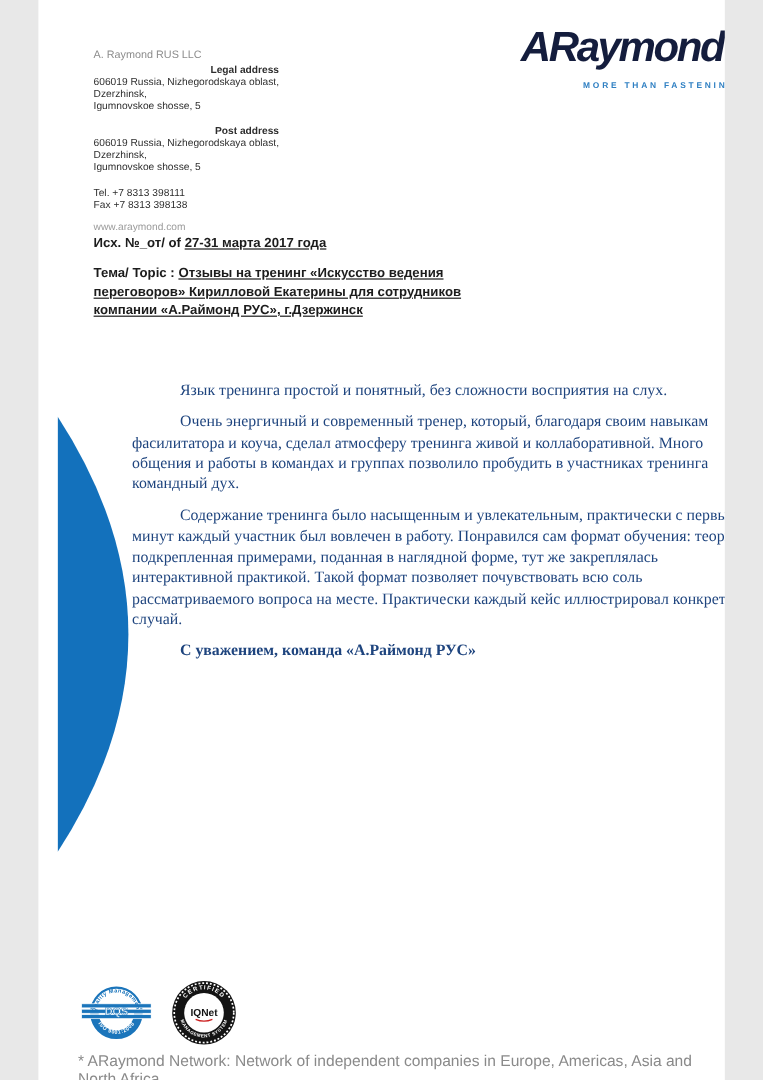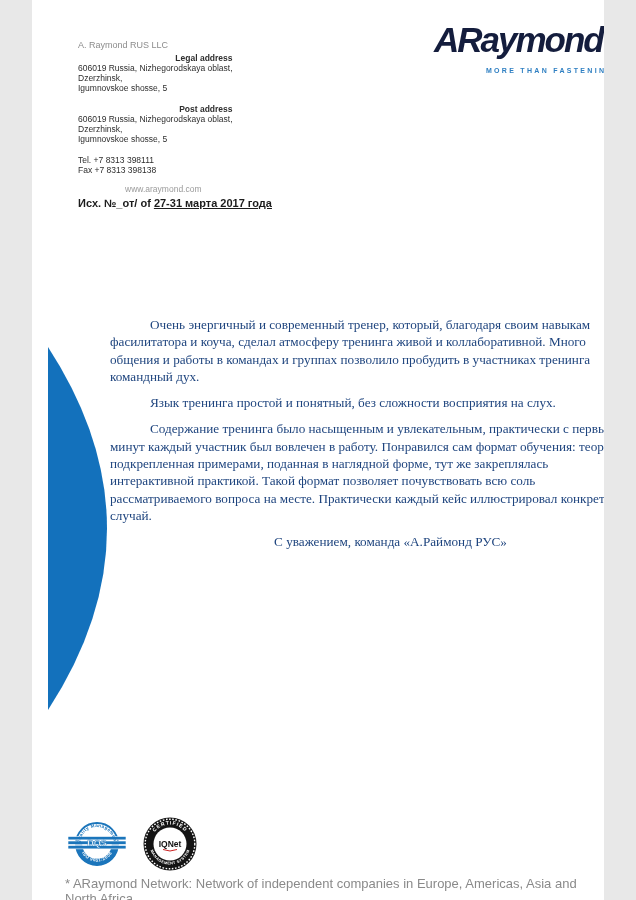--- a/index.html
+++ b/index.html
@@ -8,21 +8,21 @@
     background:#ffffff; overflow:hidden;
     font-family:"Liberation Sans", sans-serif;
     color:#1a1a1a;
   }
 
   
   .address-block { position:absolute; left:46px; top:40px; font-size:8.5px; line-height:10px; color:#2e2e2e; }
   .company-name { color:#8c8c8c; font-size:9px; margin-bottom:3px; }
   .addr-label { font-weight:bold;text-align:right; }
   .block-gap { height:11px; }
-  .website { margin-top:9px; color:#9b9b9b;margin-left:47px; }
+  .website { margin-top:9px; color:#9b9b9b; }
 
   
   .logo { position:absolute; left:402px; top:22px; width:218px; }
   .logo-row { display:flex; align-items:flex-start; }
   .wordmark {
     font-style:italic; font-weight:bold; font-size:35px; line-height:36px;
     letter-spacing:-2px; color:#141d3d; white-space:nowrap;
   }
   .emblem { margin-left:2px; margin-top:2px; }
   .tagline {
@@ -38,21 +38,21 @@
   
   .crescent { position:absolute; left:16px; top:345px; }
 
   
   .body-text {
     position:absolute; left:78px; top:316px; width:521px;
     font-family:"Liberation Serif", serif; font-size:13.2px; line-height:17.3px;
     color:#1e447e;
   }
   .body-text p { margin:0 0 9px 0; text-indent:40px; }
-  .signature { margin-top:18px; text-align:center; font-weight:normal; text-indent:0; }
+  .signature { margin-top:18px; text-align:left; font-weight:bold; text-indent:0; }
 
   
   .badges { position:absolute; left:36px; top:816px; display:flex; align-items:center; gap:16px; }
   .footnote { position:absolute; left:33px; top:876px; font-size:13px; color:#8a8a8a; }
 </style>
 </head>
 <body>
 
 <div class="page">
 
@@ -85,28 +85,31 @@
         </svg>
       </span>
     </div>
     <div class="tagline">MORE THAN FASTENING</div>
   </div>
 
   <div class="ref-line">
     <span>Исх. №_от/ of </span><span class="underlined">27-31 марта 2017 года</span>
   </div>
 
+  <div class="subject">
+    <span>Тема/ Topic : </span><span class="underlined">Отзывы на тренинг «Искусство ведения переговоров» Кирилловой Екатерины для сотрудников компании «А.Раймонд РУС», г.Дзержинск</span>
+  </div>
 
   <svg class="crescent" width="60" height="367" viewBox="0 0 60 367">
     <path d="M0,2 Q118,183.5 0,365 Z" fill="#1371bc"></path>
   </svg>
 
   <div class="body-text">
+    <p>Язык тренинга простой и понятный, без сложности восприятия на слух.</p>
     <p>Очень энергичный и современный тренер, который, благодаря своим навыкам фасилитатора и коуча, сделал атмосферу тренинга живой и коллаборативной. Много общения и работы в командах и группах позволило пробудить в участниках тренинга командный дух.</p>
-    <p>Язык тренинга простой и понятный, без сложности восприятия на слух.</p>
     <p>Содержание тренинга было насыщенным и увлекательным, практически с первых минут каждый участник был вовлечен в работу. Понравился сам формат обучения: теория, подкрепленная примерами, поданная в наглядной форме, тут же закреплялась интерактивной практикой. Такой формат позволяет почувствовать всю соль рассматриваемого вопроса на месте. Практически каждый кейс иллюстрировал конкретный случай.</p>
     <p class="signature">С уважением, команда «А.Раймонд РУС»</p>
   </div>
 
   <div class="badges">
 
     <span>
       <svg width="58" height="50" viewBox="0 0 58 50">
         <defs>
           <path id="dqsTop" d="M12,25 A17,17 0 0 1 46,25"></path>

